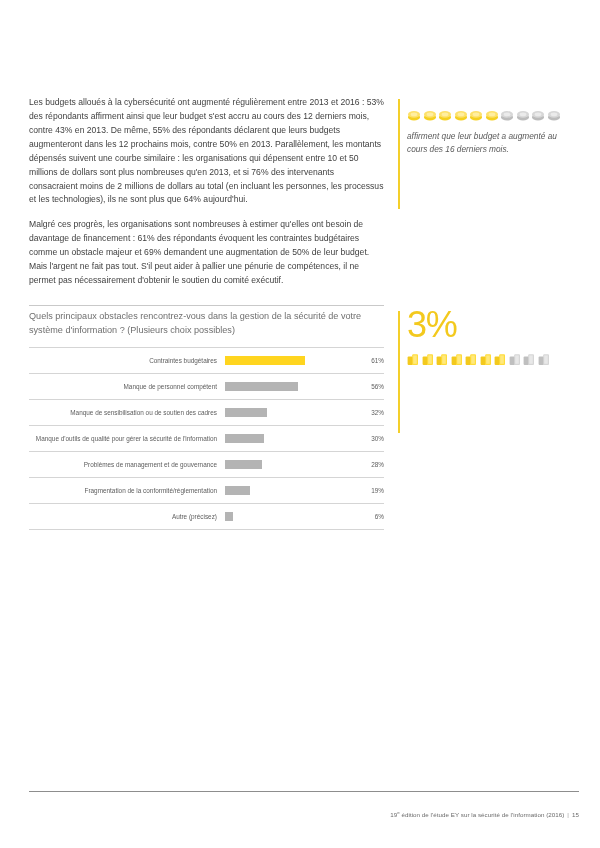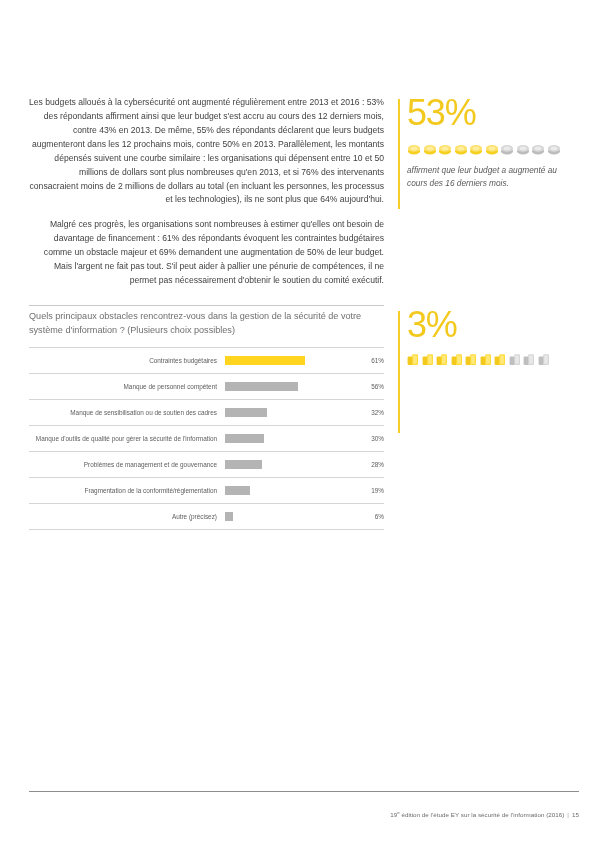--- a/index.html
+++ b/index.html
@@ -43,21 +43,21 @@
     color: #1a1a1a;
     letter-spacing: -0.1px;
     margin: 0 0 11px 0;
     line-height: 1.3;
   }
   .para {
     font-size: 8.6px;
     line-height: 1.62;
     color: #3f3f3f;
     margin: 0 0 11px 0;
-    text-align: right;
+    text-align: left;
   }
   .para:last-child { margin-bottom: 0; }
 
   
   .vrule {
     position: absolute;
     width: 1.6px;
     background: #f4cf2a;
   }
   .vrule-1 { left: 398px; top: 99px;  height: 110px; }
@@ -178,21 +178,20 @@
   <div class="vrule vrule-2"></div>
 
   <div class="left-col">
     <p class="para">Les budgets alloués à la cybersécurité ont augmenté régulièrement entre 2013 et 2016 : 53% des répondants affirment ainsi que leur budget s'est accru au cours des 12 derniers mois, contre 43% en 2013. De même, 55% des répondants déclarent que leurs budgets augmenteront dans les 12 prochains mois, contre 50% en 2013. Parallèlement, les montants dépensés suivent une courbe similaire : les organisations qui dépensent entre 10 et 50 millions de dollars sont plus nombreuses qu'en 2013, et si 76% des intervenants consacraient moins de 2 millions de dollars au total (en incluant les personnes, les processus et les technologies), ils ne sont plus que 64% aujourd'hui.</p>
     <p class="para">Malgré ces progrès, les organisations sont nombreuses à estimer qu'elles ont besoin de davantage de financement : 61% des répondants évoquent les contraintes budgétaires comme un obstacle majeur et 69% demandent une augmentation de 50% de leur budget. Mais l'argent ne fait pas tout. S'il peut aider à pallier une pénurie de compétences, il ne permet pas nécessairement d'obtenir le soutien du comité exécutif.</p>
   </div>
 
   <div class="right-col">
 
     <div class="stat-block">
-      <div class="stat-number">53%</div>
       <div class="icon-row">
         <span class="coin-h"><svg viewBox="0 0 14 13" width="14" height="13" aria-hidden="true">
               <ellipse cx="7" cy="8.2" rx="6" ry="3.4" fill="#f5d020"></ellipse>
               <ellipse cx="7" cy="5.4" rx="6" ry="3.4" fill="#fde16a"></ellipse>
               <ellipse cx="7" cy="5.4" rx="3.4" ry="1.8" fill="#ffeea0"></ellipse>
             </svg></span>
         <span class="coin-h"><svg viewBox="0 0 14 13" width="14" height="13" aria-hidden="true">
               <ellipse cx="7" cy="8.2" rx="6" ry="3.4" fill="#f5d020"></ellipse>
               <ellipse cx="7" cy="5.4" rx="6" ry="3.4" fill="#fde16a"></ellipse>
               <ellipse cx="7" cy="5.4" rx="3.4" ry="1.8" fill="#ffeea0"></ellipse>

